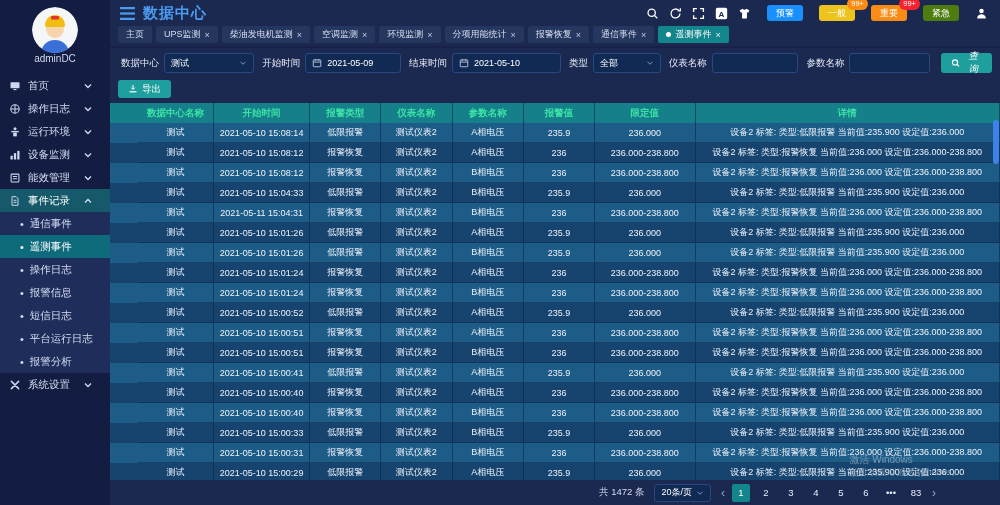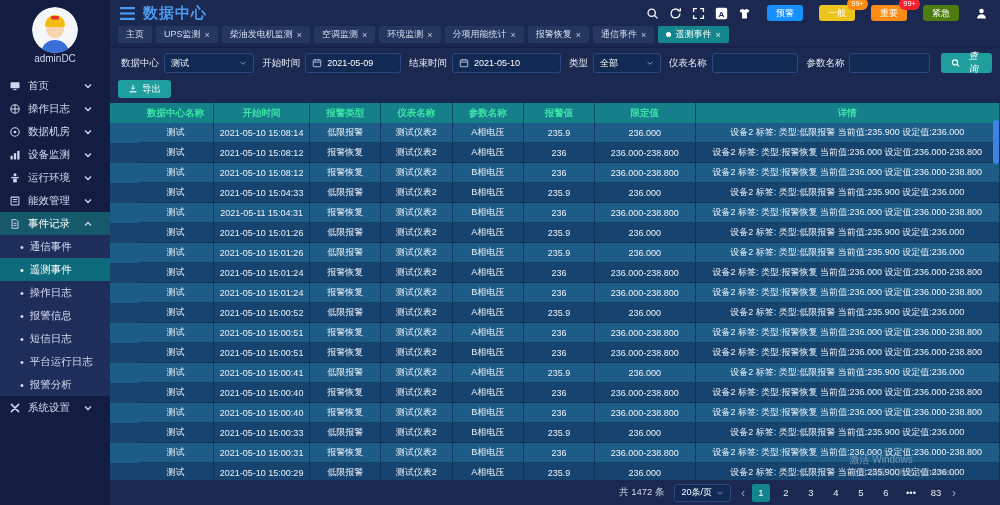--- a/index.html
+++ b/index.html
@@ -56,21 +56,21 @@
   .table-wrap { flex:1; overflow:hidden; position:relative; }
   .tr { display:flex; height:20px;padding-left:28px; }
   .trh { background:#15808a; }
   .th, .td { display:flex; align-items:center; justify-content:center; border-right:1px solid rgba(10,35,66,.55); overflow:hidden; white-space:nowrap; }
   .th { color:#3ce3a6; font-weight:bold; font-size:9.5px; }
   .td { font-size:9px; color:#eef3fb; border-bottom:1px solid rgba(10,35,66,.45); }
   .row-odd { background:#1d5c87; }
   .row-even { background:#17446f; }
   .c0{width:8.8%} .c1{width:11.2%} .c2{width:8.2%} .c3{width:8.3%} .c4{width:8.3%} .c5{width:8.2%} .c6{width:11.7%} .c7{width:35.3%}
 
-  .footer { height:25px; flex:0 0 25px; display:flex; align-items:center; justify-content:flex-end; padding-right:44px; gap:10px; color:#d6def2; font-size:9.5px; background:#1b2850; }
+  .footer { height:25px; flex:0 0 25px; display:flex; align-items:center; justify-content:flex-end; padding-right:64px; gap:10px; color:#d6def2; font-size:9.5px; background:#1b2850; }
   .page-size { height:18px; padding:0 6px; gap:4px; cursor:pointer; }
   .pager { display:flex; align-items:center; gap:7px; }
   .page-btn { min-width:18px; height:18px; display:flex; align-items:center; justify-content:center; font-size:9.5px; color:#e8eef8; border-radius:2px; padding:0 3px; cursor:pointer; }
   .page-btn.active { background:#12858d; color:#fff; }
   .pg-arrow { color:#93a2c8; font-size:12px; cursor:pointer; }
 
   .watermark { position:absolute; right:40px; bottom:26px; color:rgba(208,216,230,.5); font-size:10px; line-height:1.4; pointer-events:none; }
   .watermark .l2 { font-size:8.5px; }
   .scroll-thumb { position:absolute; right:1px; top:120px; width:6px; height:44px; background:#3e82e8; border-radius:3px; }
 
@@ -117,56 +117,42 @@
           </span>
           <span class="menu-label">操作日志</span>
           <span class="ic chev">
             <svg viewBox="0 0 16 16" fill="none" stroke="currentColor" stroke-width="1.8">
               <path d="M4 6l4 4 4-4"></path>
             </svg>
           </span>
         </div>
         <div class="menu-item">
           <span class="ic ">
-            <svg viewBox="0 0 16 16" fill="none" stroke="currentColor" stroke-width="1.4">
-              <circle cx="8" cy="8" r="5.6"></circle>
-              <circle cx="8" cy="8" r="1.8" fill="currentColor" stroke="none"></circle>
-            </svg>
-          </span>
-          <span class="menu-label">数据机房</span>
+            <svg viewBox="0 0 16 16" fill="currentColor">
+              <circle cx="8" cy="3.6" r="2"></circle>
+              <rect x="3" y="6.6" width="10" height="1.8"></rect>
+              <rect x="5.6" y="8.8" width="4.8" height="5"></rect>
+            </svg>
+          </span>
+          <span class="menu-label">运行环境</span>
           <span class="ic chev">
             <svg viewBox="0 0 16 16" fill="none" stroke="currentColor" stroke-width="1.8">
               <path d="M4 6l4 4 4-4"></path>
             </svg>
           </span>
         </div>
         <div class="menu-item">
           <span class="ic ">
             <svg viewBox="0 0 16 16" fill="currentColor">
               <rect x="2" y="9" width="3" height="5"></rect>
               <rect x="6.5" y="5.5" width="3" height="8.5"></rect>
               <rect x="11" y="2.5" width="3" height="11.5"></rect>
             </svg>
           </span>
           <span class="menu-label">设备监测</span>
-          <span class="ic chev">
-            <svg viewBox="0 0 16 16" fill="none" stroke="currentColor" stroke-width="1.8">
-              <path d="M4 6l4 4 4-4"></path>
-            </svg>
-          </span>
-        </div>
-        <div class="menu-item">
-          <span class="ic ">
-            <svg viewBox="0 0 16 16" fill="currentColor">
-              <circle cx="8" cy="3.6" r="2"></circle>
-              <rect x="3" y="6.6" width="10" height="1.8"></rect>
-              <rect x="5.6" y="8.8" width="4.8" height="5"></rect>
-            </svg>
-          </span>
-          <span class="menu-label">运行环境</span>
           <span class="ic chev">
             <svg viewBox="0 0 16 16" fill="none" stroke="currentColor" stroke-width="1.8">
               <path d="M4 6l4 4 4-4"></path>
             </svg>
           </span>
         </div>
         <div class="menu-item">
           <span class="ic ">
             <svg viewBox="0 0 16 16" fill="none" stroke="currentColor" stroke-width="1.4">
               <rect x="2.8" y="2.8" width="10.4" height="10.4" rx="1"></rect>

